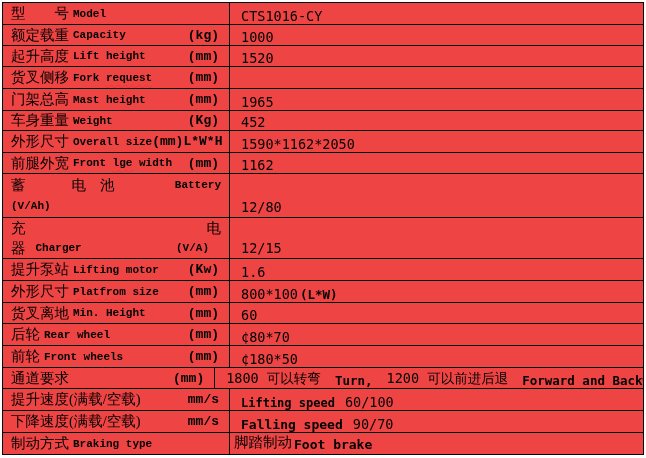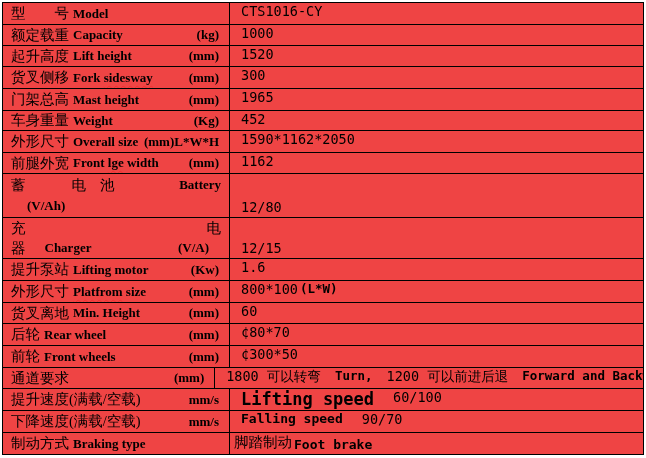--- a/index.html
+++ b/index.html
@@ -5,40 +5,40 @@
   * { box-sizing: border-box; }
   html,body { margin:0; padding:0; background:#fff; }
   body { width:646px; height:458px; position:relative; font-family:"Liberation Serif",serif; color:#000; }
   .tbl { position:absolute; left:2px; top:2px; width:642px; height:453px;
          border:1px solid #000; display:flex; flex-direction:column; background:#ef4444; }
   .row { display:flex; border-bottom:1px solid #000; flex:0 0 auto; }
   .row:last-child { border-bottom:none; flex:1 1 auto; }
   .h20{height:20px}.h21{height:21px}.h22{height:22px}.h41{height:41px}.h44{height:44px}
   .lc { width:227px; border-right:1px solid #000; display:flex; align-items:center;
         padding:0 10px 0 8px; white-space:nowrap; overflow:hidden; }
-  .rc { flex:1 1 auto; display:flex; align-items:flex-start; padding:0 2px 0 11px;
+  .rc { flex:1 1 auto; display:flex; align-items:flex-end; padding:0 2px 0 11px;
         white-space:nowrap; overflow:hidden; }
   .cjk { font-family:"Liberation Serif",serif; font-size:14.5px; }
-  .lat { font-family:Liberation Serif, serif; font-weight:bold; font-size:13px; margin-left:4px; }
-  .unit { margin-left:auto; font-family:Liberation Serif, serif; font-weight:bold; font-size:13px; }
+  .lat { font-family:Liberation Mono, monospace; font-weight:bold; font-size:11px; margin-left:4px; }
+  .unit { margin-left:auto; font-family:Liberation Mono, monospace; font-weight:bold; font-size:13px; }
   .val  { font-family:"DejaVu Sans Mono",monospace; font-size:13.5px; }
   .vbold{ font-family:"DejaVu Sans Mono",monospace; font-weight:bold; font-size:12.5px; }
   .sq { text-decoration-line:underline; text-decoration-style:wavy;
         text-decoration-color:#f03030; text-decoration-thickness:1px; text-underline-offset:3px; }
   
   .lc.ml { flex-direction:column; align-items:stretch; justify-content:center; padding-right:8px; }
   .lc.ml .line { height:21px; display:flex; align-items:center; }
   .ml-dian { margin-left:46px; }
   .ml-chi  { margin-left:14px; }
   .ml-auto { margin-left:auto; }
   .chg-unit { margin-left:auto; margin-right:12px; }
   .rc.top { align-items:flex-end; }
   .rc.top .val { line-height:20px; }
   .rc.bot { align-items:flex-end; padding-left:4px; padding-bottom:2px; }
-  .g6 { margin-left:14px; } .g10 { margin-left:19px; } .g14 { margin-left:14px; } .g2 { margin-left:2px; }
+  .g6 { margin-left:14px; } .g10 { margin-left:10px; } .g14 { margin-left:14px; } .g2 { margin-left:2px; }
 </style>
 </head>
 <body>
 
 <div class="tbl">
 
   <div class="row h22">
     <div class="lc">
       <span class="cjk">型　　号</span>
       <span class="lat">Model</span>
@@ -66,25 +66,22 @@
       <span class="unit">(mm)</span>
     </div>
     <div class="rc">
       <span class="val">1520</span>
     </div>
   </div>
 
   <div class="row h22">
     <div class="lc">
       <span class="cjk">货叉侧移</span>
-      <span class="lat"><span>Fork </span><span class="sq">sidesway</span><span></span></span>
-      <span class="unit">(mm)</span>
-    </div>
-    <div class="rc">
-      <span class="val">300</span>
+      <span class="lat"><span>Fork </span><span class="sq">request</span><span></span></span>
+      <span class="unit">(mm)</span>
     </div>
   </div>
 
   <div class="row h22">
     <div class="lc">
       <span class="cjk">门架总高</span>
       <span class="lat">Mast height</span>
       <span class="unit">(mm)</span>
     </div>
     <div class="rc">
@@ -127,21 +124,21 @@
 
   <div class="row h44">
     <div class="lc ml">
       <div class="line">
         <span class="cjk">蓄</span>
         <span class="cjk ml-dian">电</span>
         <span class="cjk ml-chi">池</span>
         <span class="lat ml-auto">Battery</span>
       </div>
       <div class="line">
-        <span class="lat" style="margin-left:16px">(V/Ah)</span>
+        <span class="lat" style="margin-left:0">(V/Ah)</span>
       </div>
     </div>
     <div class="rc top">
       <span class="val">12/80</span>
     </div>
   </div>
 
   <div class="row h41">
     <div class="lc ml">
       <div class="line">
@@ -204,21 +201,21 @@
     </div>
   </div>
 
   <div class="row h22">
     <div class="lc">
       <span class="cjk">前轮</span>
       <span class="lat">Front wheels</span>
       <span class="unit">(mm)</span>
     </div>
     <div class="rc">
-      <span class="val">¢300*50</span>
+      <span class="val">¢180*50</span>
     </div>
   </div>
 
   <div class="row h21">
     <div class="lc">
       <span class="cjk">通道要求</span>
       <span class="unit">(mm)</span>
     </div>
     <div class="rc">
       <span class="val">1800 可以转弯</span>
@@ -227,21 +224,21 @@
       <span class="vbold g14">Forward and Backward</span>
     </div>
   </div>
 
   <div class="row h22">
     <div class="lc">
       <span class="cjk">提升速度(满载/空载)</span>
       <span class="unit">mm/s</span>
     </div>
     <div class="rc">
-      <span class="vbold" style="font-size:17px">Lifting speed</span>
+      <span class="vbold" style="font-size:12px">Lifting speed</span>
       <span class="val g10">60/100</span>
     </div>
   </div>
 
   <div class="row h22">
     <div class="lc">
       <span class="cjk">下降速度(满载/空载)</span>
       <span class="unit">mm/s</span>
     </div>
     <div class="rc">

